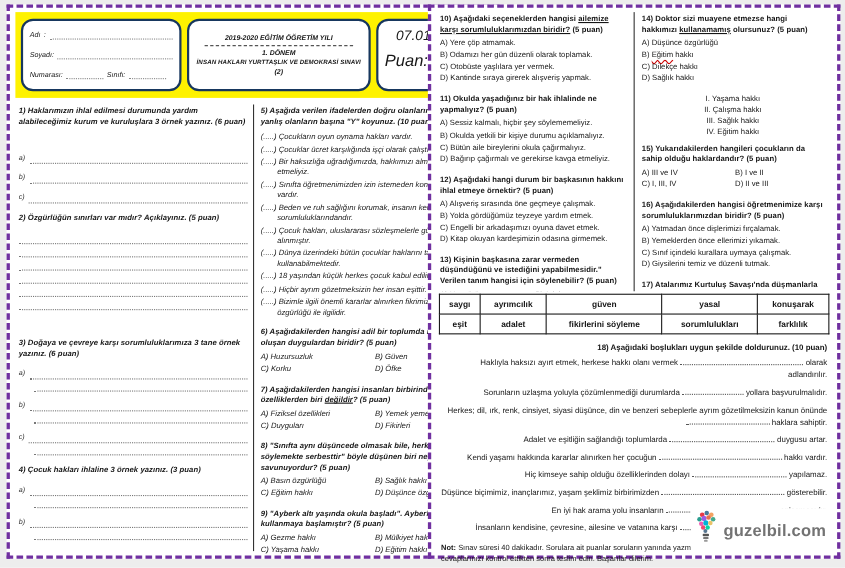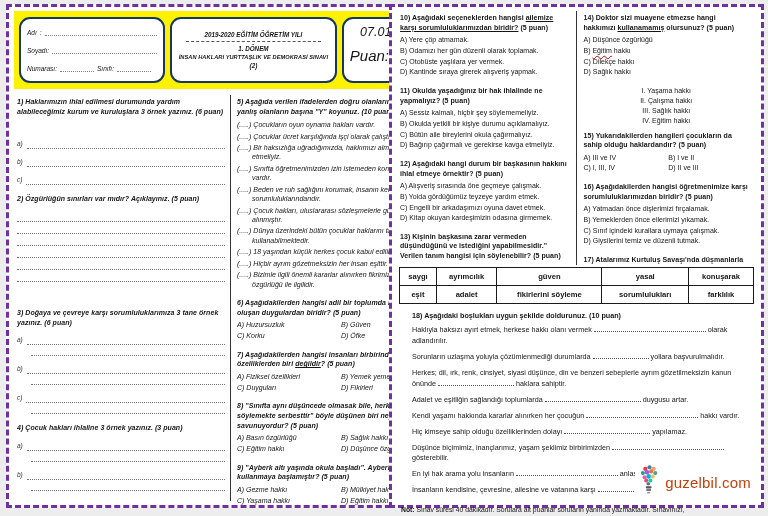--- a/index.html
+++ b/index.html
@@ -50,31 +50,31 @@
   .opts.stack .opt{margin:1px 0;}
   .wavy{text-decoration:underline wavy #cc0000;text-decoration-thickness:1px;text-underline-offset:1.5px;}
   .roman{margin:2px 0 4px 0;text-align:center;}
   .roman-item{line-height:1.45;}
 
   
   .wordbank{width:calc(100% - 14px);margin:2px 7px 0 7px;border-collapse:collapse;}
   .wordbank td{border:1.6px solid #1a1a1a;text-align:center;font-weight:bold;font-size:7.6px;padding:4px 2px;}
 
   
-  .q18{margin:7px 9px 0 20px;font-size:7.2px;}
+  .q18{margin:7px 9px 0 9px;font-size:7.2px;text-align:right;}
   .q18-title{font-weight:bold;}
   .fill-area{margin-top:3px;}
   .fill-line{margin-top:5.2px;line-height:1.5;}
   .blank{display:inline-block;border-bottom:1px dotted #555;height:6px;vertical-align:baseline;}
 
   
   .note{margin:9px 9px 0 9px;font-size:6.8px;line-height:1.45;width:82%;}
   .note b{font-weight:bold;}
   .brand{position:absolute;right:8px;bottom:3px;display:flex;align-items:center;gap:3px;background:#fff;padding:1px 2px;}
-  .brand-text{font-size:15px;font-weight:normal;color:#c2410c;letter-spacing:.2px;font-family:"Liberation Sans",sans-serif;}
+  .brand-text{font-size:15px;font-weight:bold;color:#737373;letter-spacing:.2px;font-family:"Liberation Sans",sans-serif;}
 </style>
 </head>
 <body>
 
 <div class="canvas">
 
   <div class="page page-1">
     <div class="header-strip">
       <div class="hbox hbox-id">
         <div class="id-row">

